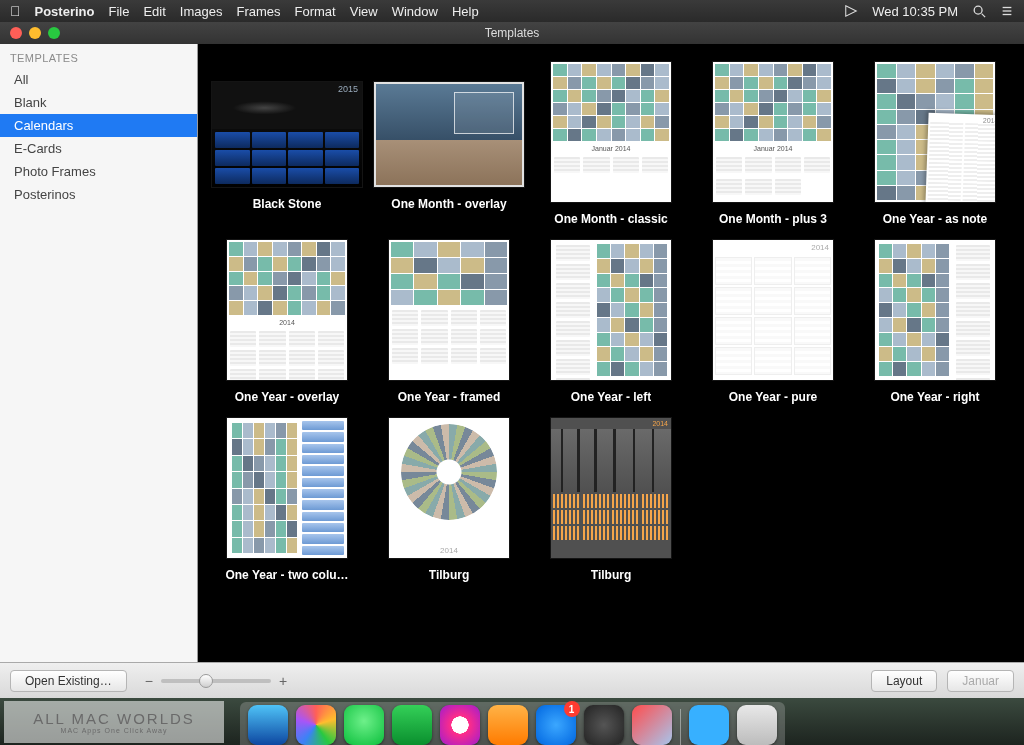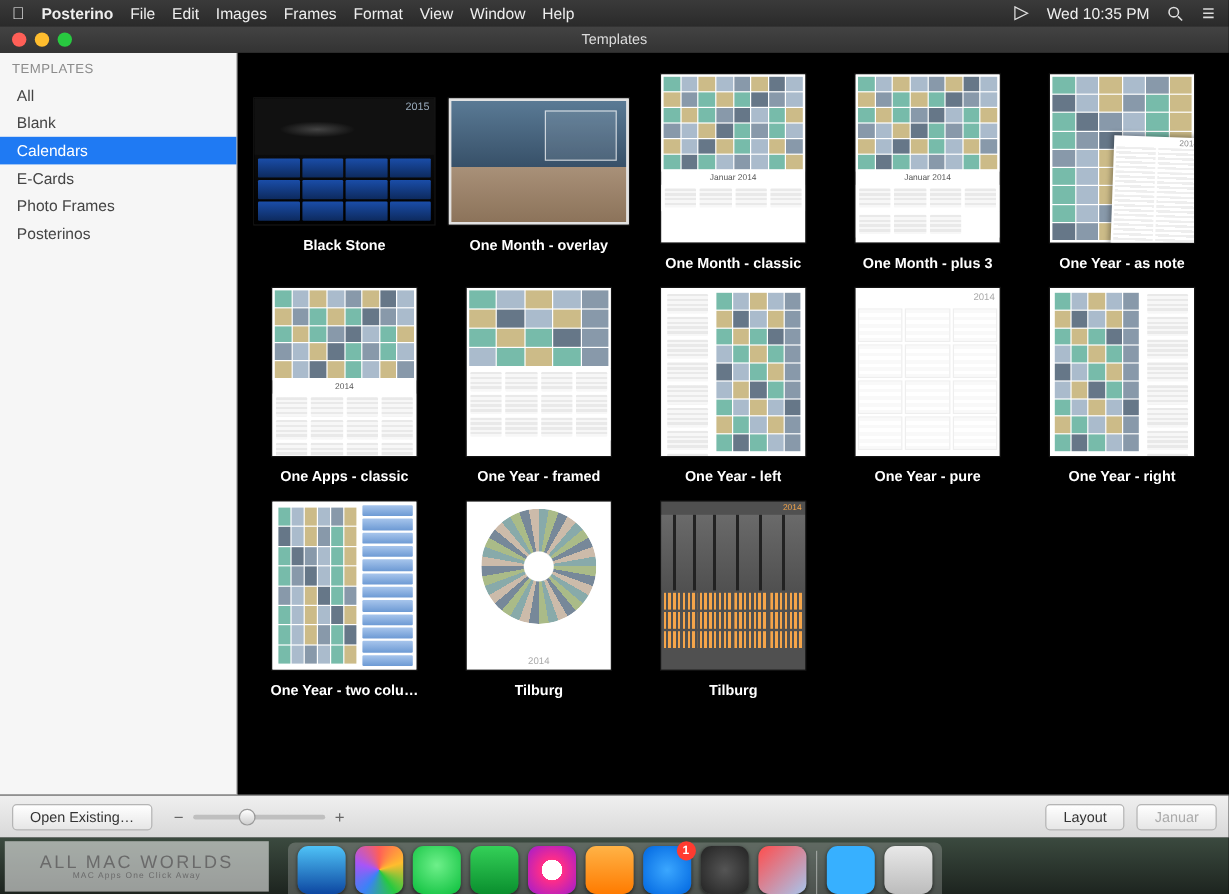--- a/index.html
+++ b/index.html
@@ -453,21 +453,21 @@
               <div></div>
               <div></div>
               <div></div>
               <div></div>
               <div></div>
               <div></div>
               <div></div>
               <div></div>
             </div>
           </div>
-          <div class="label">One Apps - classic</div>
+          <div class="label">One Year - overlay</div>
         </div>
         <div class="cell">
           <div class="thumb">
             <div class="mosaic c5" style="height: 48%;">
               <div></div>
               <div></div>
               <div></div>
               <div></div>
               <div></div>
               <div></div>

